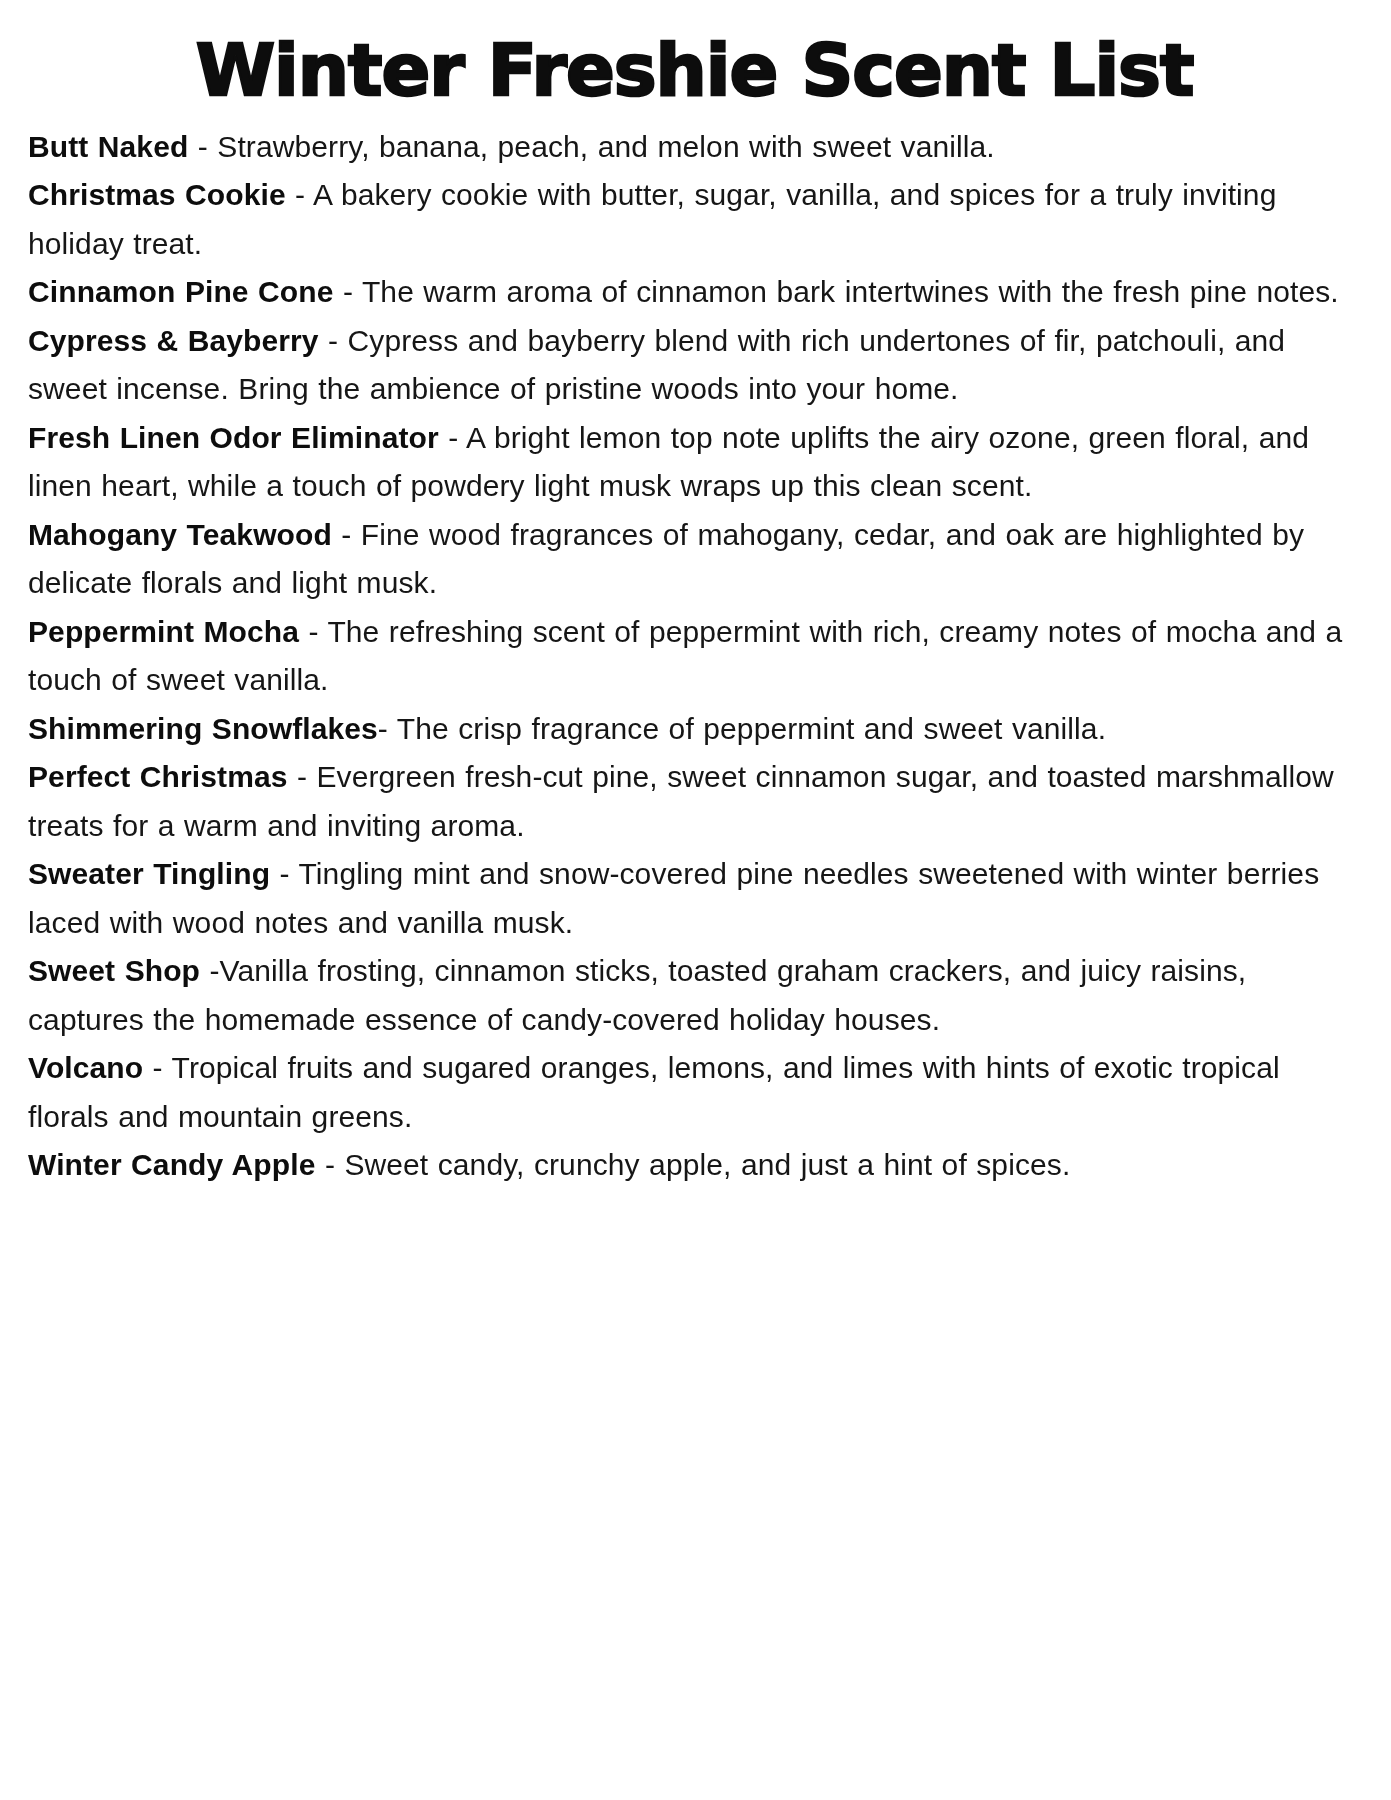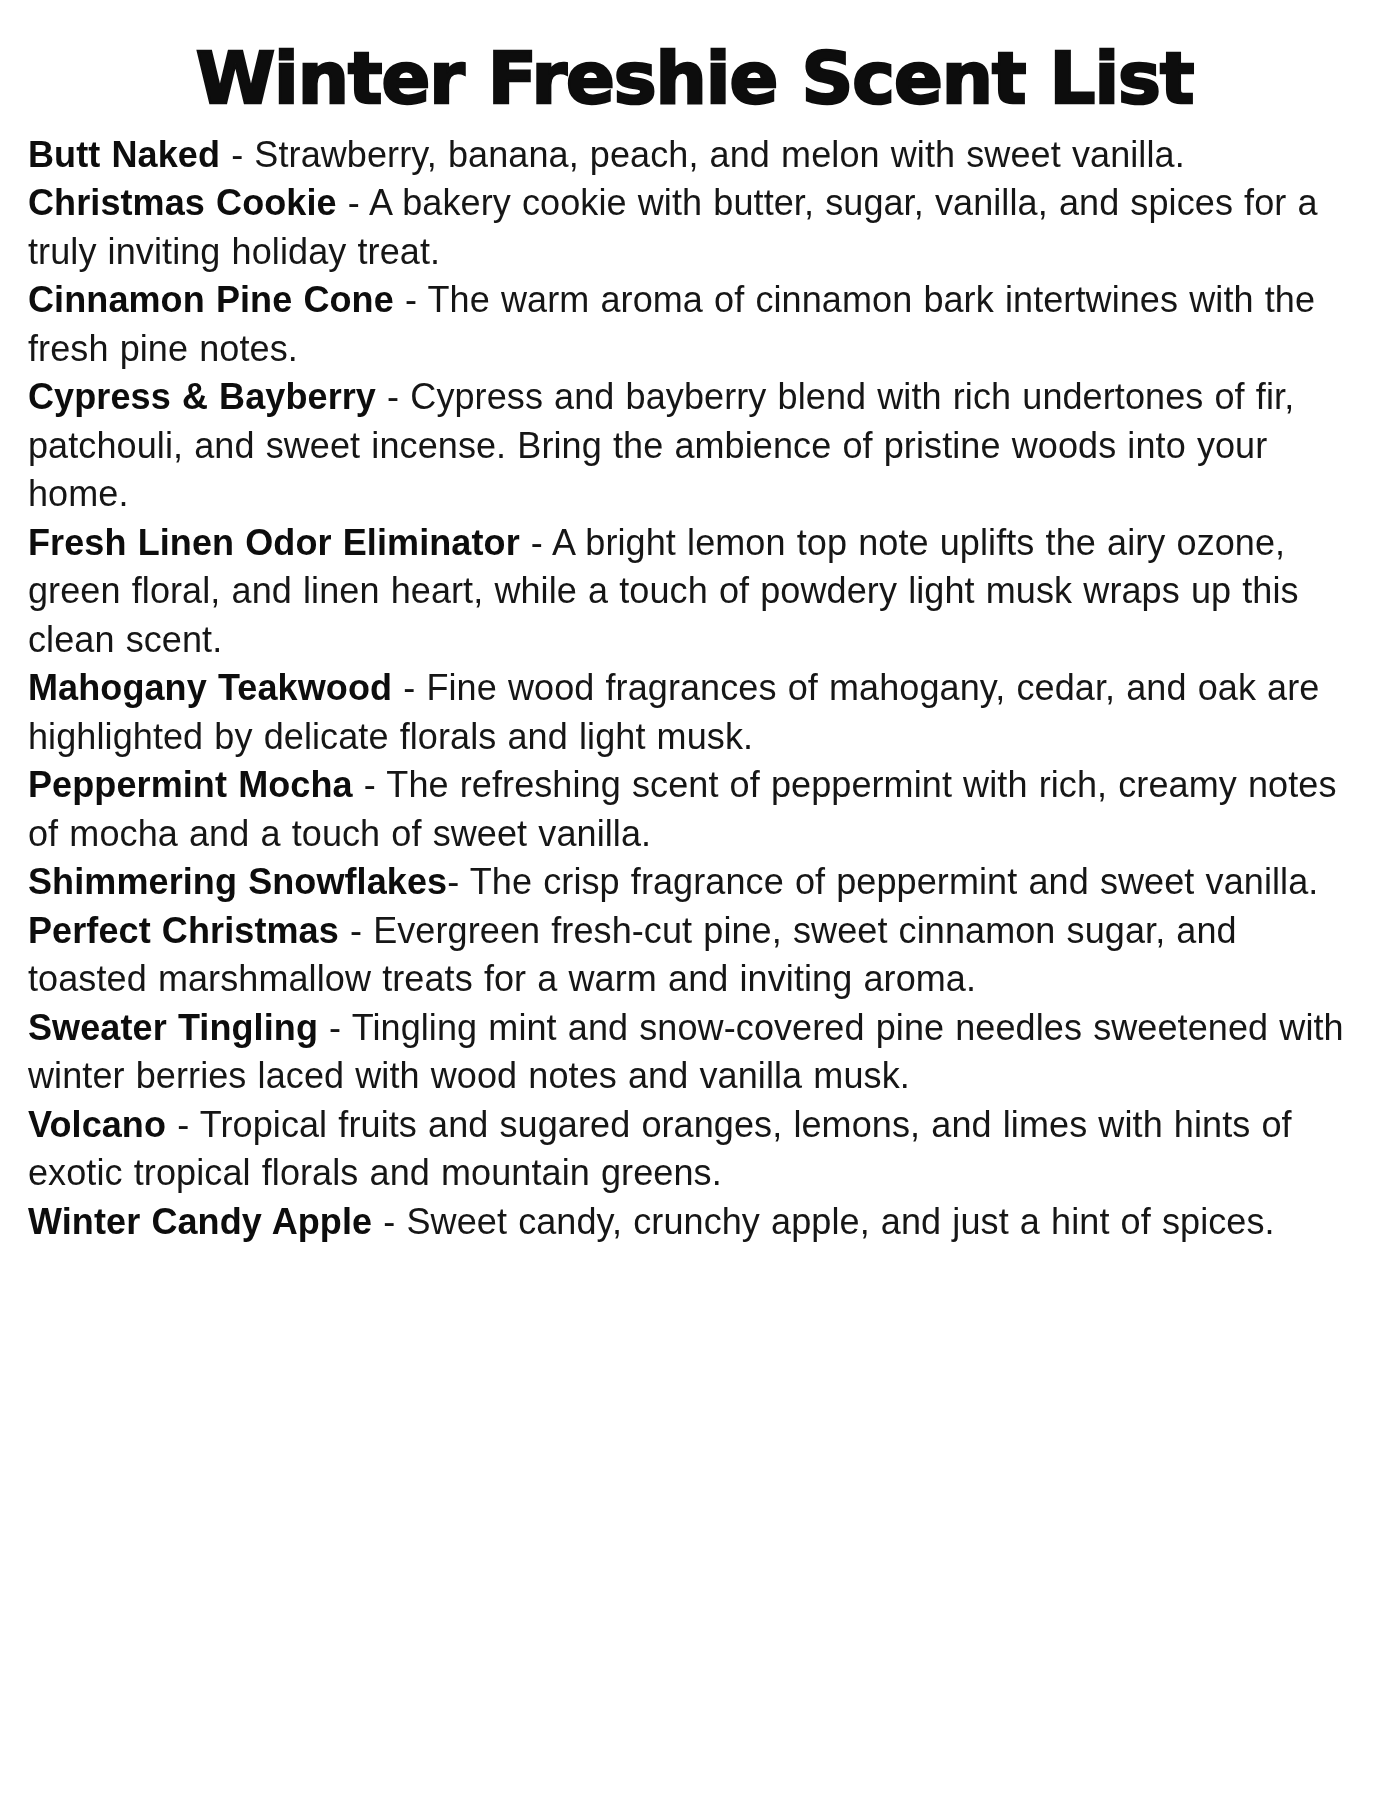--- a/index.html
+++ b/index.html
@@ -23,28 +23,28 @@
   }
   .title {
     font-family: "DejaVu Sans", sans-serif;
     font-weight: 900;
     font-size: 72px;
     line-height: 1.12;
     letter-spacing: -1px;
     text-align: center;
     color: #0d0d0d;
     -webkit-text-stroke: 2.5px #0d0d0d;
-    margin: 8px 0 12px 0;
+    margin: 0 0 12px 0;
   }
   .scent-list {
     width: 100%;
   }
   .entry {
     margin: 0;
-    font-size: 36px;
+    font-size: 30px;
     line-height: 48.5px;
     letter-spacing: 0.1px;
     color: #161616;
     word-spacing: 1px;
   }
   .name {
     font-weight: 700;
     color: #0d0d0d;
   }
 </style>
@@ -70,18 +70,19 @@
 
   <p class="entry"><b class="name">Peppermint Mocha</b><span class="sep"> - </span><span class="desc">The refreshing scent of peppermint with rich, creamy notes of mocha and a touch of sweet vanilla.</span></p>
 
   <p class="entry"><b class="name">Shimmering Snowflakes</b><span class="sep">- </span><span class="desc">The crisp fragrance of peppermint and sweet vanilla.</span></p>
 
   <p class="entry"><b class="name">Perfect Christmas</b><span class="sep"> - </span><span class="desc">Evergreen fresh-cut pine, sweet cinnamon sugar, and toasted marshmallow treats for a warm and inviting aroma.</span></p>
 
 
   <p class="entry"><b class="name">Sweater Tingling</b><span class="sep"> - </span><span class="desc">Tingling mint and snow-covered pine needles sweetened with winter berries laced with wood notes and vanilla musk.</span></p>
 
+  <p class="entry"><b class="name">Sweet Shop</b><span class="sep"> -</span><span class="desc">Vanilla frosting, cinnamon sticks, toasted graham crackers, and juicy raisins, captures the homemade essence of candy-covered holiday houses.</span></p>
 
   <p class="entry"><b class="name">Volcano</b><span class="sep"> - </span><span class="desc">Tropical fruits and sugared oranges, lemons, and limes with hints of exotic tropical florals and mountain greens.</span></p>
 
   <p class="entry"><b class="name">Winter Candy Apple</b><span class="sep"> - </span><span class="desc">Sweet candy, crunchy apple, and just a hint of spices.</span></p>
 </div>
 </div>
 
 </body></html>

